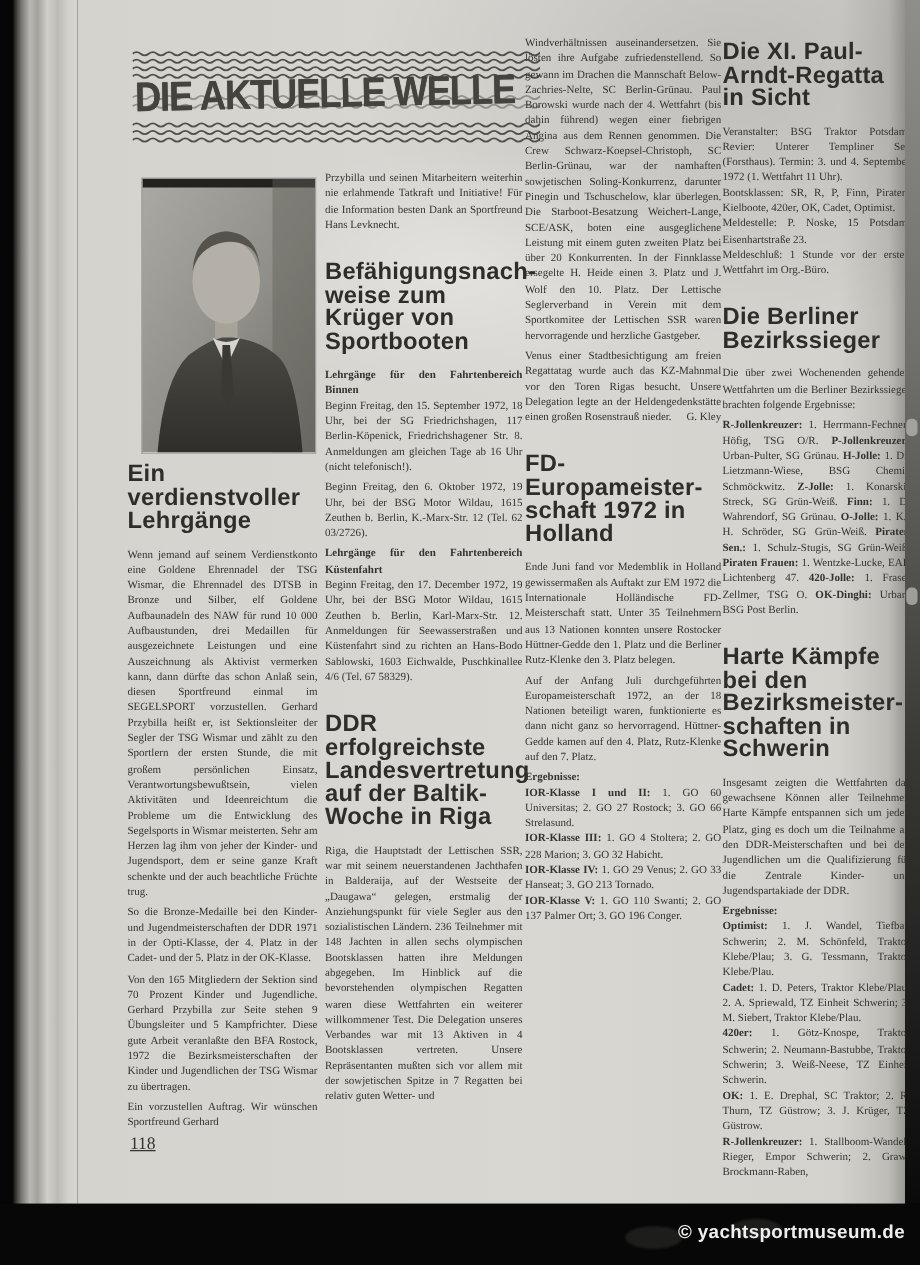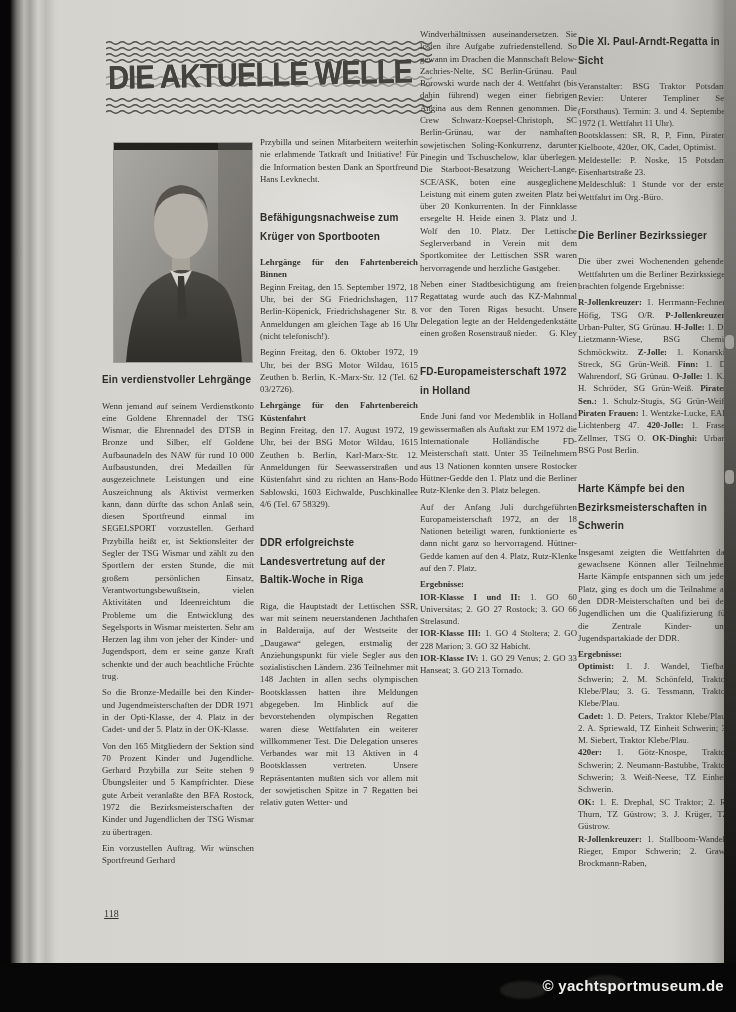--- a/index.html
+++ b/index.html
@@ -42,25 +42,25 @@
   #photo{position:absolute;left:52px;top:143px;width:138px;height:219px;
     box-shadow:0 0 0 1px rgba(0,0,0,.25);}
 
   
   .col{position:absolute;font-size:8.8px;line-height:12.3px;text-align:justify;
        color:#343330;}
   .col p{margin:0 0 4px;}
   .col p.tight{margin:0;}
   .lbl{font-weight:bold;}
   .h{font-family:"Liberation Sans", sans-serif;font-weight:bold;color:#2e2d2a;
-     font-size:10px;line-height:18.5px;letter-spacing:.2px;text-align:left;
+     font-size:19px;line-height:18.5px;letter-spacing:.2px;text-align:left;
      margin:24px 0 10px;hyphens:manual;-webkit-hyphens:manual;}
   .h.first{margin-top:0;}
   .byline{float:right;}
-  #page-number{position:absolute;left:42px;top:908px;font-size:10px;color:#343330;text-decoration:underline;}
+  #page-number{position:absolute;left:42px;top:908px;font-size:14px;color:#343330;text-decoration:underline;}
 
   #col1{left:40px;top:371px;width:152px;}
   #col2{left:198px;top:136px;width:158px;}
   #col3{left:358px;top:28px;width:157px;}
   #col4{left:516px;top:33px;width:150px;}
 </style>
 </head>
 <body>
 
 <div id="stage">
@@ -114,36 +114,37 @@
       <p>Ein vorzustellen Auftrag. Wir wünschen Sportfreund Gerhard</p>
     </div>
 
     <div id="col2" class="col">
       <p>Przybilla und seinen Mitarbeitern weiterhin nie erlahmende Tatkraft und Initiative! Für die Information besten Dank an Sportfreund Hans Levknecht.</p>
       <div class="h">Befähigungsnach­weise zum Krüger von Sportbooten</div>
       <p class="tight"><span class="lbl">Lehrgänge für den Fahrtenbereich Binnen</span></p>
       <p>Beginn Freitag, den 15. September 1972, 18 Uhr, bei der SG Friedrichshagen, 117 Berlin-Köpenick, Friedrichshagener Str. 8. Anmeldungen am gleichen Tage ab 16 Uhr (nicht telefonisch!).</p>
       <p>Beginn Freitag, den 6. Oktober 1972, 19 Uhr, bei der BSG Motor Wildau, 1615 Zeuthen b. Berlin, K.-Marx-Str. 12 (Tel. 62 03/2726).</p>
       <p class="tight"><span class="lbl">Lehrgänge für den Fahrtenbereich Küstenfahrt</span></p>
-      <p>Beginn Freitag, den 17. August 1972, 19 Uhr, bei der BSG Motor Wildau, 1615 Zeuthen b. Berlin, Karl-Marx-Str. 12. Anmeldungen für Seewasserstraßen und Küstenfahrt sind zu richten an Hans-Bodo Sablowski, 1603 Eichwalde, Puschkinallee 4/6 (Tel. 67 58329).</p>
+      <p>Beginn Freitag, den 17. December 1972, 19 Uhr, bei der BSG Motor Wildau, 1615 Zeuthen b. Berlin, Karl-Marx-Str. 12. Anmeldungen für Seewasserstraßen und Küstenfahrt sind zu richten an Hans-Bodo Sablowski, 1603 Eichwalde, Puschkinallee 4/6 (Tel. 67 58329).</p>
       <div class="h">DDR erfolgreichste Landesvertretung auf der Baltik-Woche in Riga</div>
       <p>Riga, die Hauptstadt der Lettischen SSR, war mit seinem neuerstandenen Jachthafen in Balderaija, auf der Westseite der „Daugawa“ gelegen, erstmalig der Anziehungspunkt für viele Segler aus den sozialistischen Ländern. 236 Teilnehmer mit 148 Jachten in allen sechs olympischen Bootsklassen hatten ihre Meldungen abgegeben. Im Hinblick auf die bevorstehenden olympischen Regatten waren diese Wettfahrten ein weiterer willkommener Test. Die Delegation unseres Verbandes war mit 13 Aktiven in 4 Bootsklassen vertreten. Unsere Repräsentanten mußten sich vor allem mit der sowjetischen Spitze in 7 Regatten bei relativ guten Wetter- und</p>
     </div>
 
     <div id="col3" class="col">
       <p>Windverhältnissen auseinandersetzen. Sie lösten ihre Aufgabe zufriedenstellend. So gewann im Drachen die Mannschaft Below-Zachries-Nelte, SC Berlin-Grünau. Paul Borowski wurde nach der 4. Wettfahrt (bis dahin führend) wegen einer fiebrigen Angina aus dem Rennen genommen. Die Crew Schwarz-Koepsel-Christoph, SC Berlin-Grünau, war der namhaften sowjetischen Soling-Konkurrenz, darunter Pinegin und Tschuschelow, klar überlegen. Die Starboot-Besatzung Weichert-Lange, SCE/ASK, boten eine ausgeglichene Leistung mit einem guten zweiten Platz bei über 20 Konkurrenten. In der Finnklasse ersegelte H. Heide einen 3. Platz und J. Wolf den 10. Platz. Der Lettische Seglerverband in Verein mit dem Sportkomitee der Lettischen SSR waren hervorragende und herzliche Gastgeber.</p>
-      <p><span>Neben einer Stadtbesichtigung am freien Regattatag wurde auch das KZ-Mahnmal vor den Toren Rigas besucht. Unsere Delegation legte an der Heldengedenkstätte einen großen Rosenstrauß nieder.</span>
+      <p><span>Venus einer Stadtbesichtigung am freien Regattatag wurde auch das KZ-Mahnmal vor den Toren Rigas besucht. Unsere Delegation legte an der Heldengedenkstätte einen großen Rosenstrauß nieder.</span>
         <span class="byline">G. Kley</span></p>
       <div class="h">FD-Europameister­schaft 1972 in Holland</div>
       <p>Ende Juni fand vor Medemblik in Holland gewissermaßen als Auftakt zur EM 1972 die Internationale Holländische FD-Meisterschaft statt. Unter 35 Teilnehmern aus 13 Nationen konnten unsere Rostocker Hüttner-Gedde den 1. Platz und die Berliner Rutz-Klenke den 3. Platz belegen.</p>
       <p>Auf der Anfang Juli durchgeführten Europameisterschaft 1972, an der 18 Nationen beteiligt waren, funktionierte es dann nicht ganz so hervorragend. Hüttner-Gedde kamen auf den 4. Platz, Rutz-Klenke auf den 7. Platz.</p>
       <p class="tight"><span class="lbl">Ergebnisse:</span></p>
       <p class="tight"><span class="lbl">IOR-Klasse I und II:</span> <span>1. GO 60 Universitas; 2. GO 27 Rostock; 3. GO 66 Strelasund.</span></p>
       <p class="tight"><span class="lbl">IOR-Klasse III:</span> <span>1. GO 4 Stoltera; 2. GO 228 Marion; 3. GO 32 Habicht.</span></p>
       <p class="tight"><span class="lbl">IOR-Klasse IV:</span> <span>1. GO 29 Venus; 2. GO 33 Hanseat; 3. GO 213 Tornado.</span></p>
+      <p class="tight"><span class="lbl">IOR-Klasse V:</span> <span>1. GO 110 Swanti; 2. GO 137 Palmer Ort; 3. GO 196 Conger.</span></p>
     </div>
 
     <div id="col4" class="col">
       <div class="h first">Die XI. Paul-Arndt-Regatta in Sicht</div>
       <p class="tight">Veranstalter: BSG Traktor Potsdam. Revier: Unterer Templiner See (Forsthaus). Termin: 3. und 4. September 1972 (1. Wettfahrt 11 Uhr).</p>
       <p class="tight">Bootsklassen: SR, R, P, Finn, Piraten, Kielboote, 420er, OK, Cadet, Optimist.</p>
       <p class="tight">Meldestelle: P. Noske, 15 Potsdam, Eisenhartstraße 23.</p>
       <p>Meldeschluß: 1 Stunde vor der ersten Wettfahrt im Org.-Büro.</p>
       <div class="h">Die Berliner Bezirks­sieger</div>
       <p>Die über zwei Wochenenden gehenden Wettfahrten um die Berliner Bezirkssieger brachten folgende Ergebnisse:</p>

